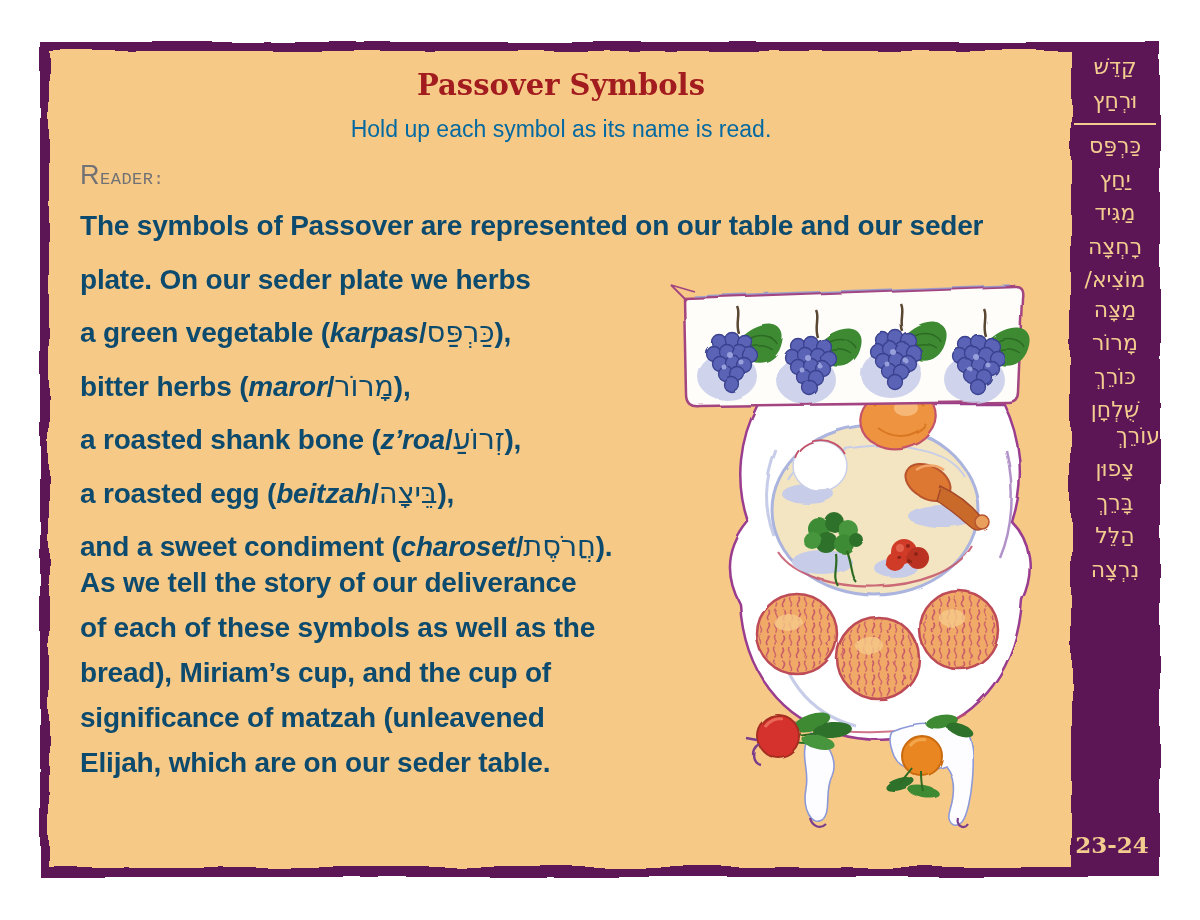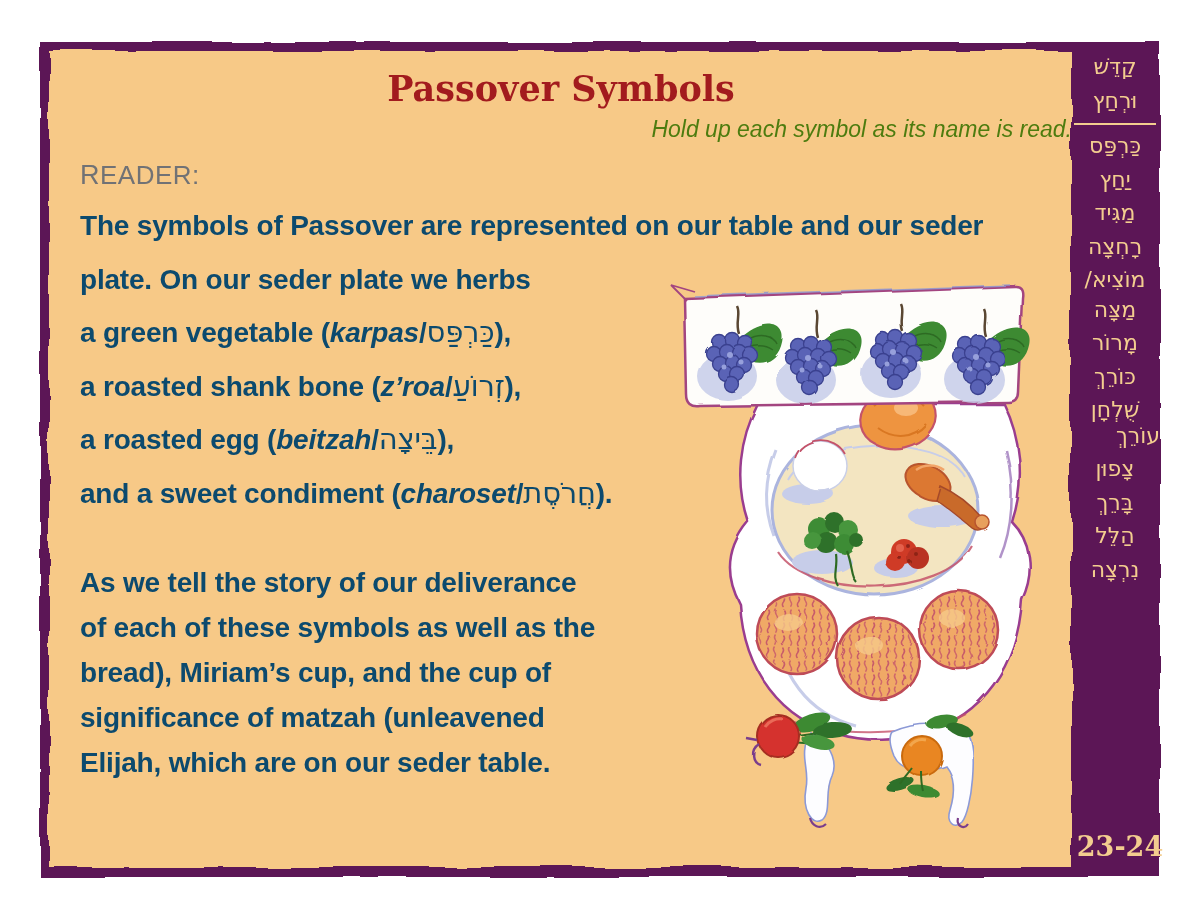--- a/index.html
+++ b/index.html
@@ -7,46 +7,46 @@
          font-family:"Liberation Sans",sans-serif;}
   
   .frame-bg{position:absolute;left:40px;top:42px;width:1120px;height:835px;
             background:#5C1456;filter:url(#roughFrame);}
   
   .panel-bg{position:absolute;left:49px;top:51px;width:1022px;height:816px;
             background:#F7C987;filter:url(#roughPanel);}
   .content{position:absolute;inset:0;}
 
   .page-title{position:absolute;left:50px;top:68px;width:1022px;text-align:center;
-    font-family:"DejaVu Serif",serif;font-weight:bold;font-size:35px;color:#A21B1E;}
-  .subtitle{position:absolute;left:50px;top:116px;width:1022px;text-align:right;
-    font-size:23px;color:#4d7c0f;font-style:italic;}
+    font-family:"DejaVu Serif",serif;font-weight:bold;font-size:29px;color:#A21B1E;}
+  .subtitle{position:absolute;left:50px;top:116px;width:1022px;text-align:center;
+    font-size:23px;color:#0369a1;}
   .reader{position:absolute;left:80px;top:160px;color:#717275;letter-spacing:.5px;}
   .reader .big{font-size:27px;}
-  .reader .small{font-size:26px;}
+  .reader .small{font-size:17px;font-family:Liberation Mono, monospace;}
 
   .para{position:absolute;left:80px;color:#0c4a6e;font-weight:bold;font-size:28px;
         letter-spacing:-.2px;white-space:nowrap;}
   .para1{top:199px;line-height:53.5px;}
   .para2{top:560px;line-height:45px;}
   .line .it{font-style:italic;}
   .line .he{font-family:"DejaVu Sans",sans-serif;font-weight:500;font-size:29px;
             font-style:normal;unicode-bidi:isolate;direction:rtl;}
 
   
   .sidebar{position:absolute;left:1070px;top:42px;width:90px;height:835px;
            direction:rtl;text-align:center;color:#F3CD8F;
            font-family:"DejaVu Sans",sans-serif;font-size:22px;}
   .sidebar .step{height:33.5px;line-height:33.5px;}
   .sidebar .grp1{padding-top:8px;}
   .sidebar .divider{height:0;border-top:2px solid #F3CD8F;margin:6px 4px 4px 4px;}
   .sidebar .grp2 .step:nth-child(6){margin-top:-4px;}
   .sidebar .grp2 .step:nth-child(10){margin-top:-8px;text-align:right;}
   .page-number{position:absolute;left:1062px;top:831px;width:100px;text-align:center;
-    font-family:"DejaVu Serif",serif;font-weight:bold;font-size:27px;color:#F3CD8F;margin-left:8px;}
+    font-family:"DejaVu Serif",serif;font-weight:bold;font-size:23px;color:#F3CD8F;}
 
   .illus{position:absolute;left:660px;top:270px;}
 </style>
 </head>
 <body>
 
 <svg width="0" height="0" style="position:absolute">
   <defs>
     <filter id="roughFrame" x="-5%" y="-5%" width="110%" height="110%">
       <feTurbulence type="fractalNoise" baseFrequency="0.011 0.02" numOctaves="2" seed="11" result="n"></feTurbulence>
@@ -67,20 +67,21 @@
 
     <div class="page-title">Passover Symbols</div>
     <div class="subtitle">Hold up each symbol as its name is read.</div>
 
     <div class="reader"><span class="big">R</span><span class="small">EADER:</span></div>
 
     <div class="para para1">
         <div class="line"><span>The symbols of Passover are represented on our table and our seder</span></div>
         <div class="line"><span>plate. On our seder plate we herbs</span></div>
         <div class="line"><span>a green vegetable (</span><span class="it">karpas</span><span>/</span><span class="he">כַּרְפַּס</span><span>),</span></div>
+        <div class="line"><span>bitter herbs (</span><span class="it">maror</span><span>/</span><span class="he">מָרוֹר</span><span>),</span></div>
         <div class="line"><span>a roasted shank bone (</span><span class="it">z’roa</span><span>/</span><span class="he">זְרוֹעַ</span><span>),</span></div>
         <div class="line"><span>a roasted egg (</span><span class="it">beitzah</span><span>/</span><span class="he">בֵּיצָה</span><span>),</span></div>
         <div class="line"><span>and a sweet condiment (</span><span class="it">charoset</span><span>/</span><span class="he">חֲרֹסֶת</span><span>).</span></div>
       </div>
     <div class="para para2">
         <div class="line"><span>As we tell the story of our deliverance</span></div>
         <div class="line"><span>of each of these symbols as well as the</span></div>
         <div class="line"><span>bread), Miriam’s cup, and the cup of</span></div>
         <div class="line"><span>significance of matzah (unleavened</span></div>
         <div class="line"><span>Elijah, which are on our seder table.</span></div>

